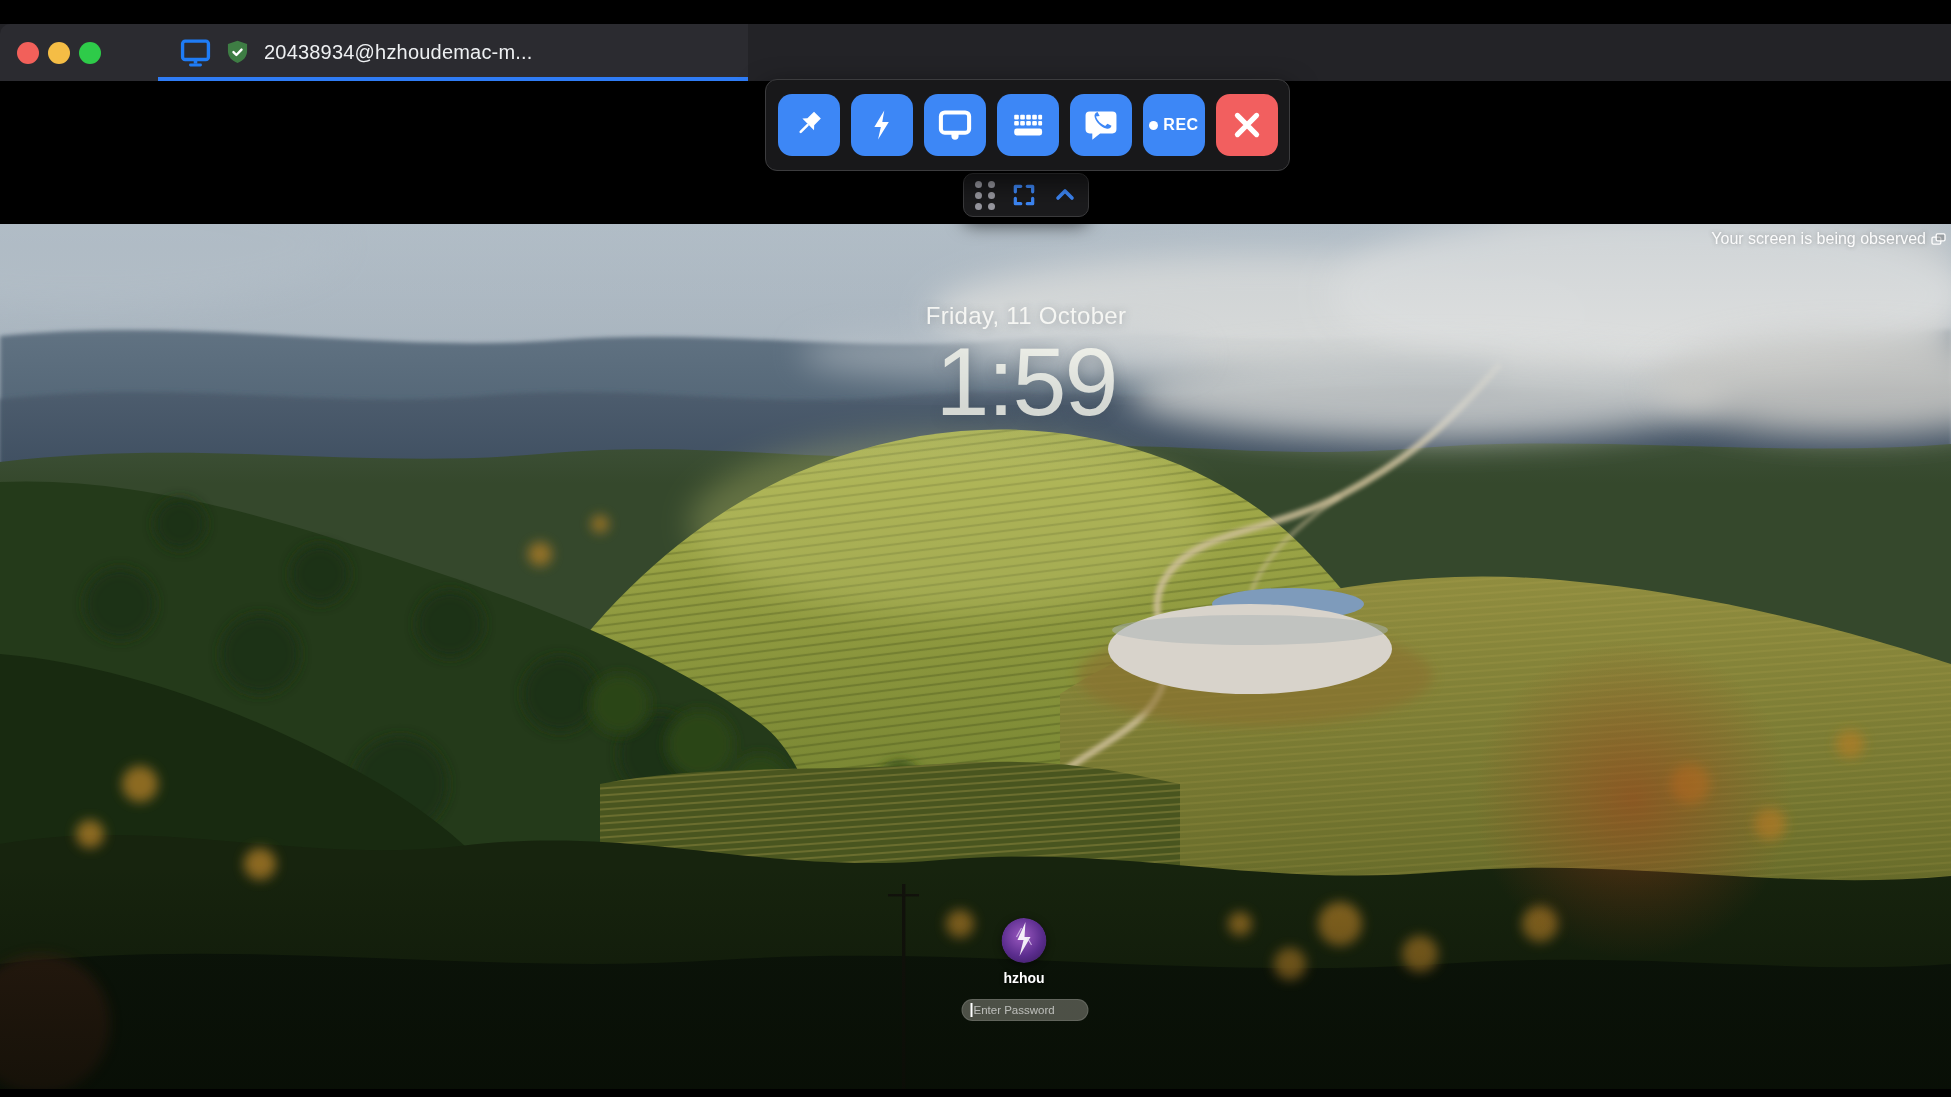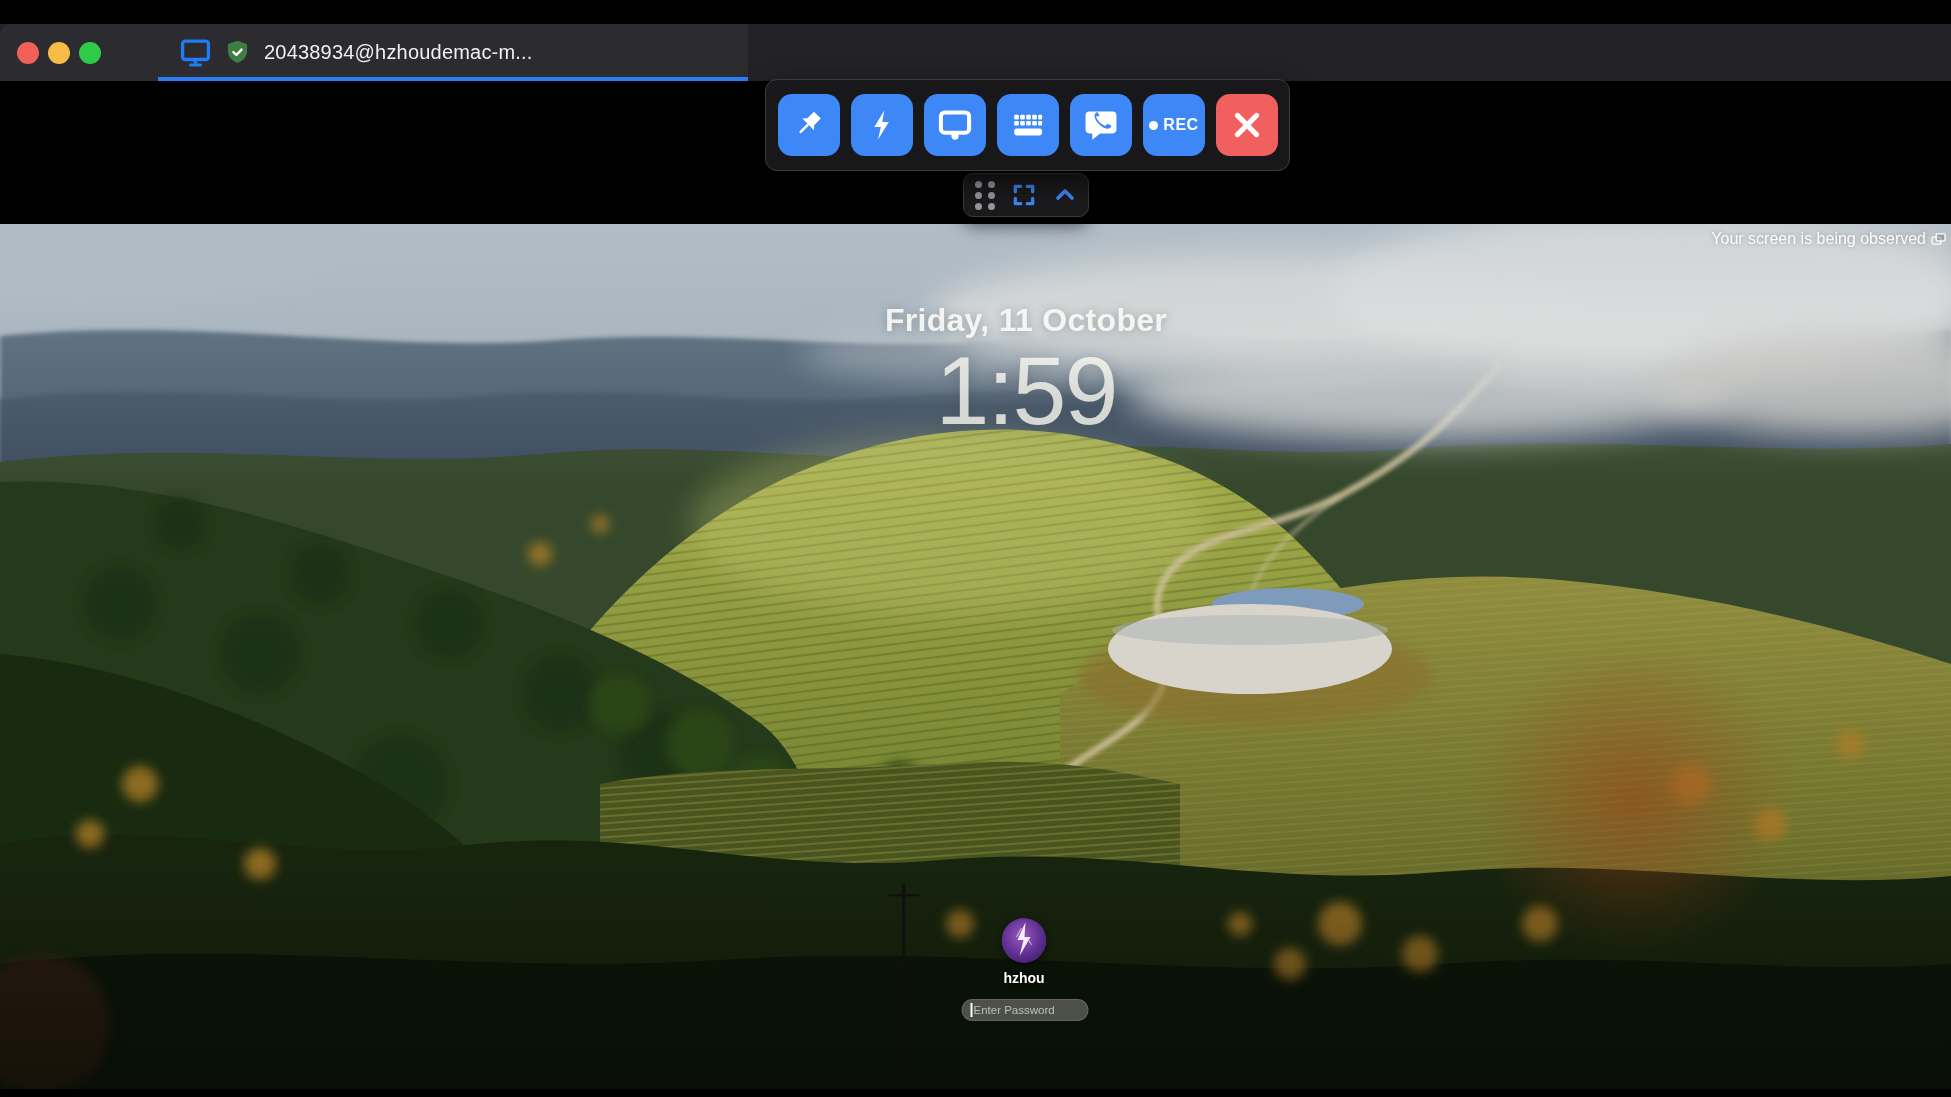--- a/index.html
+++ b/index.html
@@ -33,21 +33,21 @@
   
   .letterbox{position:absolute;left:0;width:1951px;background:#000;}
   .lb-top{top:57px;height:143px;}
   .lb-bottom{top:1065px;height:32px;}
   .remote-screen{position:absolute;left:0;top:200px;width:1951px;height:865px;overflow:hidden;}
   .wallpaper{position:absolute;inset:0;}
 
   .observed{position:absolute;top:6px;right:5px;display:flex;align-items:center;gap:5px;color:rgba(255,255,255,.95);font-size:16px;font-weight:500;text-shadow:0 0 4px rgba(80,80,80,.45);}
 
   .clock{position:absolute;left:1026px;top:78px;transform:translateX(-50%);text-align:center;}
-  .lock-date{color:rgba(250,250,246,.92);font-size:32px;font-weight:700;letter-spacing:.3px;text-shadow:0 1px 8px rgba(60,70,80,.35);white-space:nowrap;}
+  .lock-date{color:rgba(250,250,246,.92);font-size:24px;font-weight:400;letter-spacing:.3px;text-shadow:0 1px 8px rgba(60,70,80,.35);white-space:nowrap;}
   .lock-time{color:rgba(253,252,242,.78);font-size:97px;font-weight:400;letter-spacing:-2px;line-height:1;margin-top:3px;text-shadow:0 2px 14px rgba(60,70,80,.3);}
 
   .user-block{position:absolute;left:1024px;top:694px;transform:translateX(-50%);display:flex;flex-direction:column;align-items:center;}
   .avatar{width:45px;height:45px;border-radius:50%;overflow:hidden;box-shadow:0 2px 8px rgba(0,0,0,.45);}
   .user-name{margin-top:7px;color:#fff;font-size:14px;font-weight:700;text-shadow:0 1px 4px rgba(0,0,0,.65);}
   .pw-wrap{position:absolute;left:1025px;top:775px;transform:translateX(-50%);}
   .pw-field{width:127px;height:22px;border-radius:11px;border:none;background:rgba(150,150,140,.48);box-shadow:inset 0 0 0 1px rgba(255,255,255,.12);color:#fff;font-size:11.5px;padding:0 10px 0 12px;box-sizing:border-box;outline:none;caret-color:#fff;}
   .pw-field::placeholder{color:rgba(255,255,255,.62);}
   .pw-caret{position:absolute;left:9px;top:4px;width:1.6px;height:14px;background:#fff;}
 </style>

